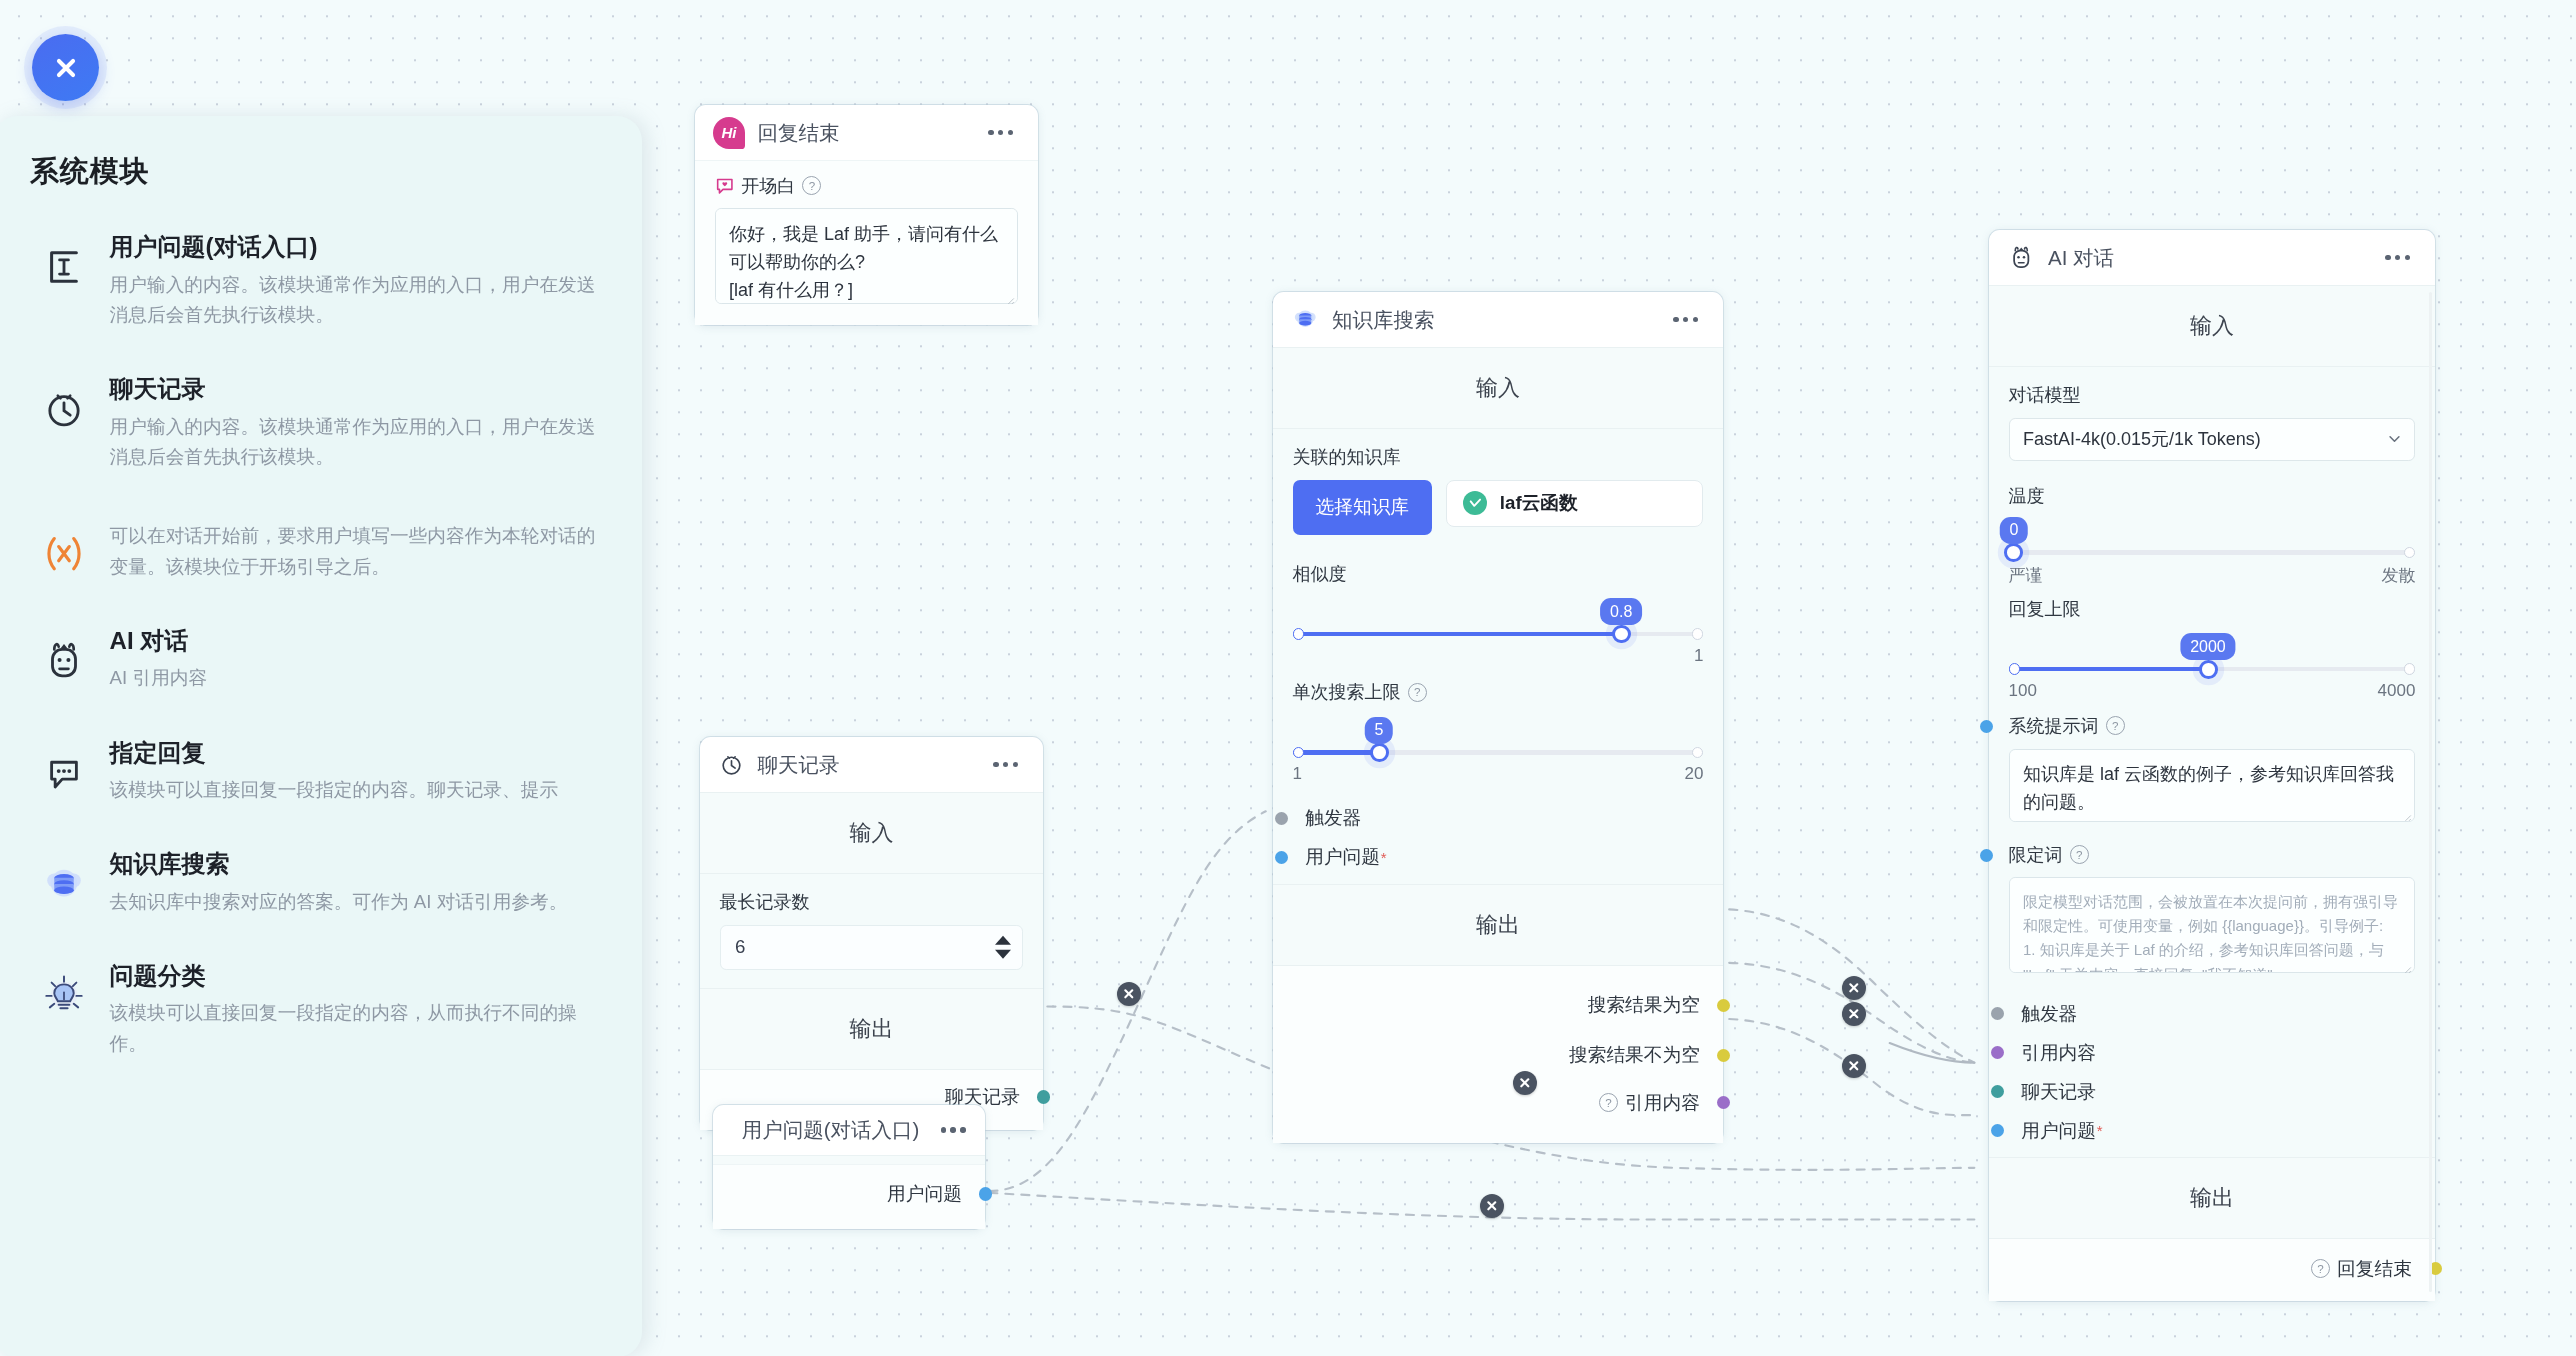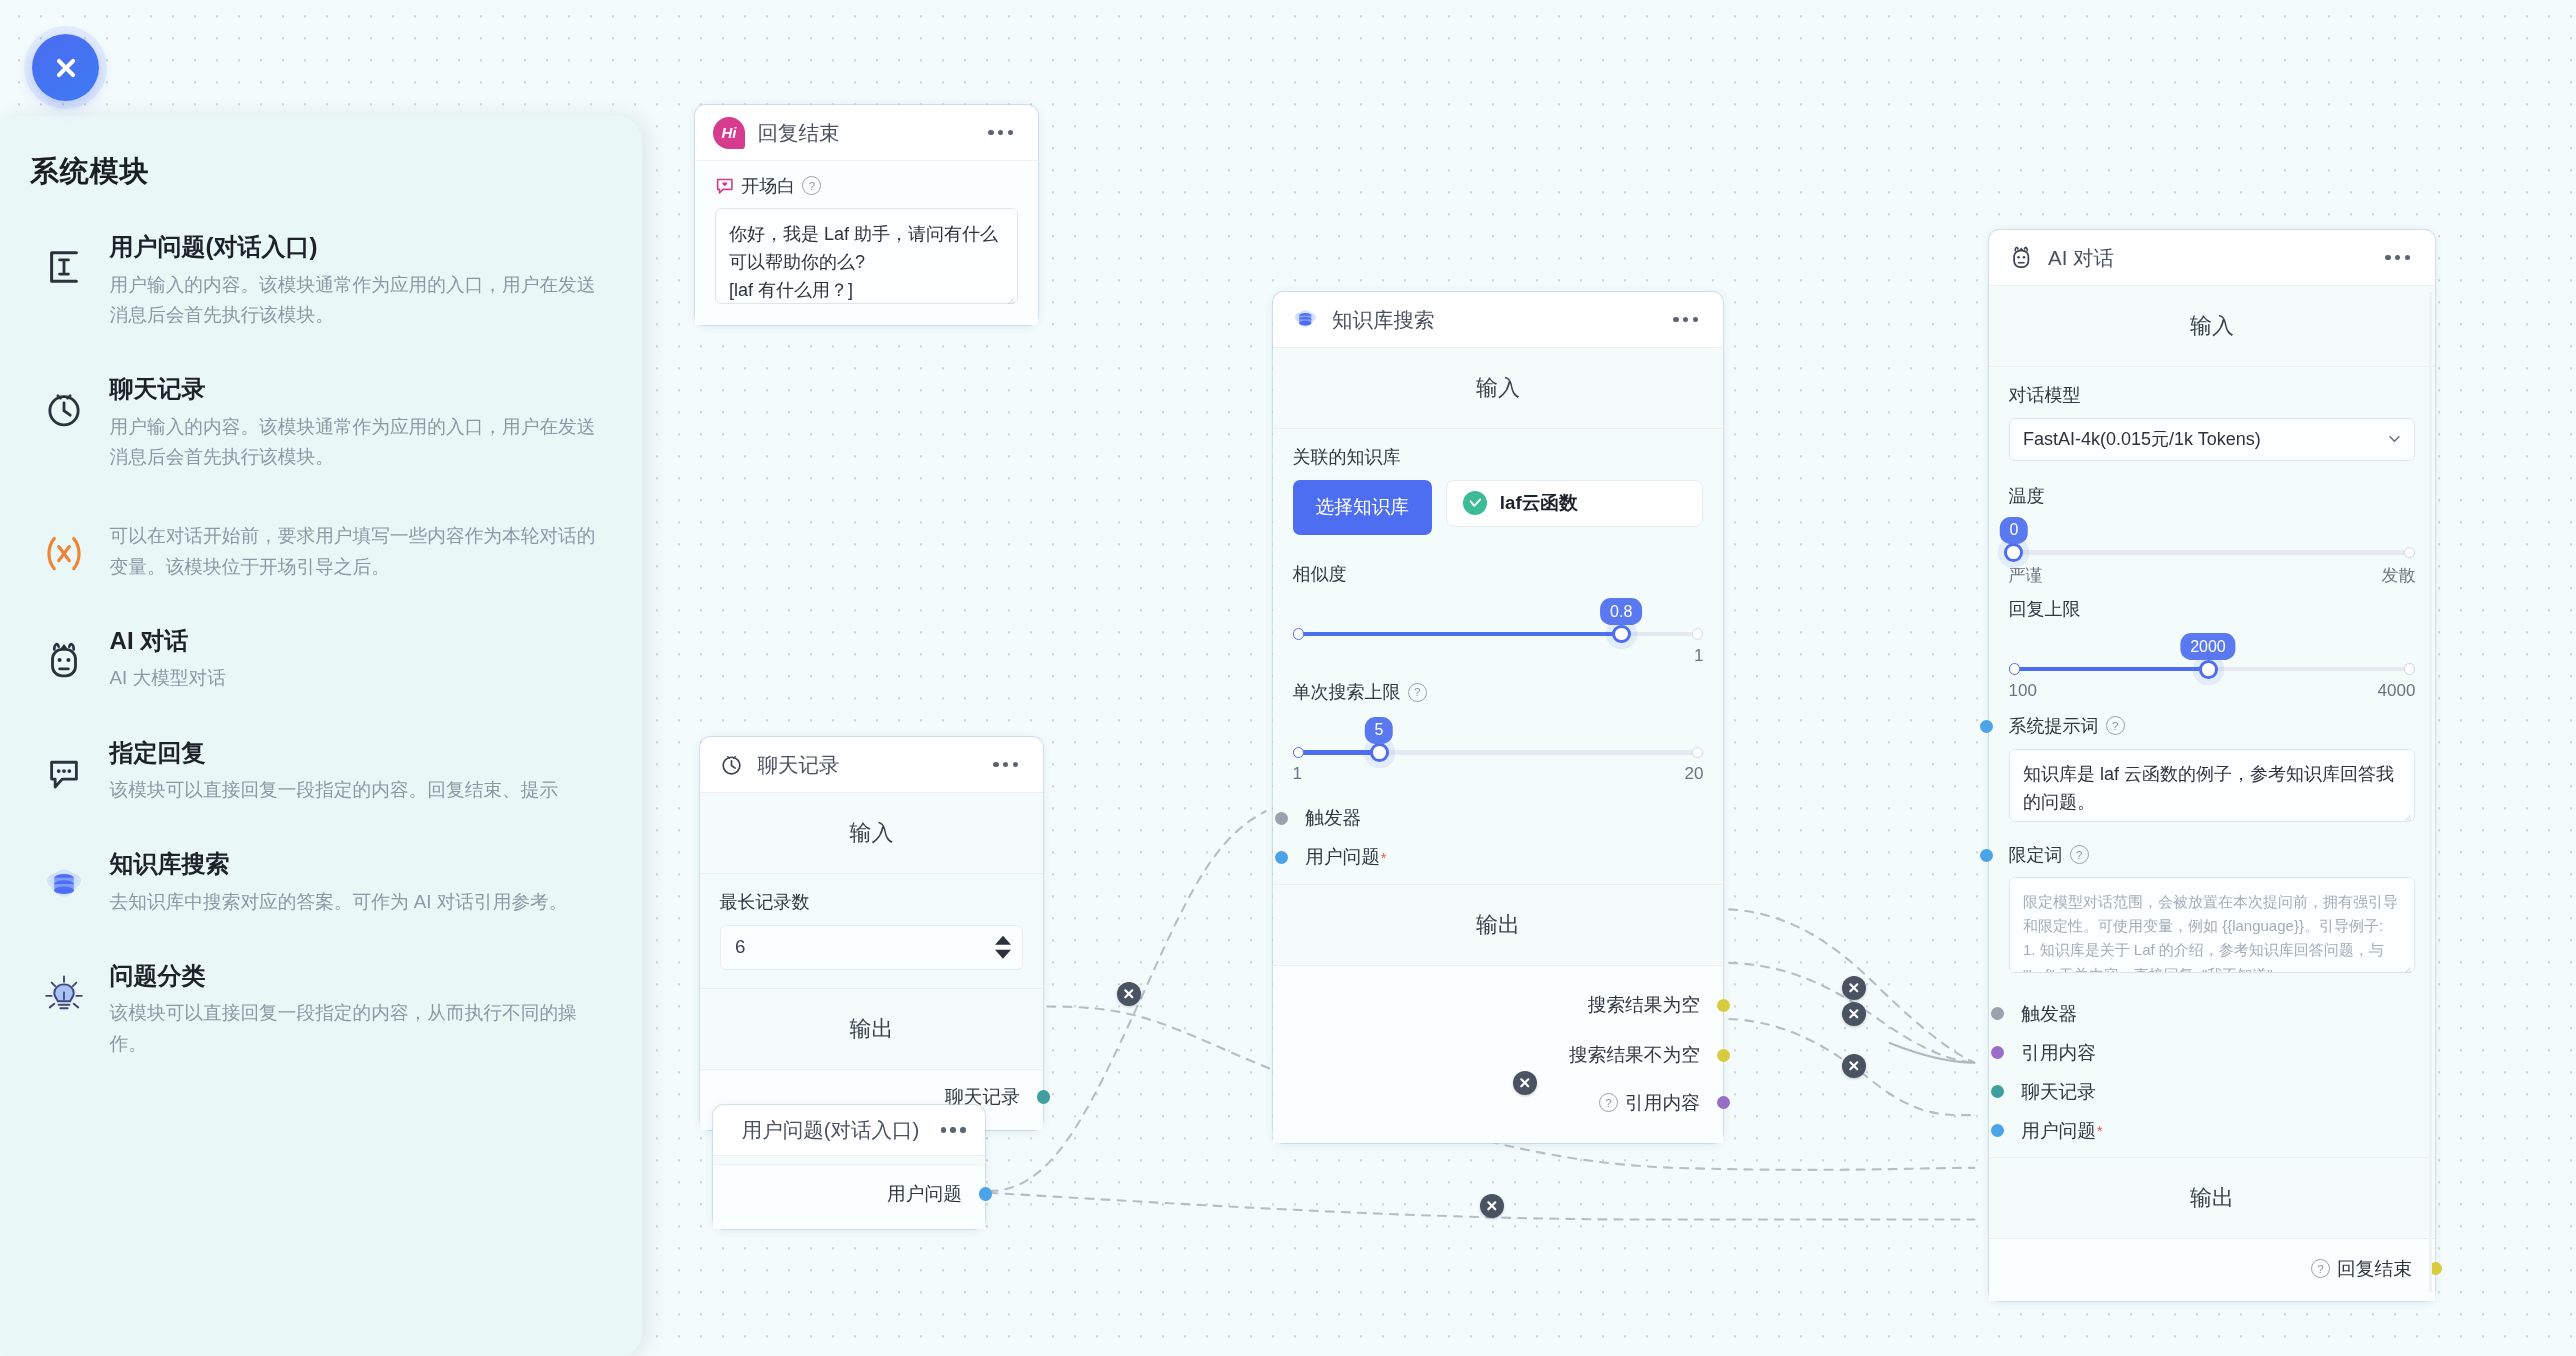--- a/index.html
+++ b/index.html
@@ -231,36 +231,36 @@
           <path d="M15 14 C15 8 19 6 20 11 M37 14 C37 8 33 6 32 11" stroke="#2b323c" stroke-width="3" fill="none" stroke-linecap="round"></path>
           <path d="M26 8 L22 13 H30 Z" fill="#2b323c"></path>
           <rect x="13" y="14" width="26" height="30" rx="11" stroke="#2b323c" stroke-width="3.2" fill="none"></rect>
           <circle cx="21" cy="26" r="2.3" fill="#2b323c"></circle>
           <circle cx="31" cy="26" r="2.3" fill="#2b323c"></circle>
           <path d="M21 36 H31" stroke="#2b323c" stroke-width="3" stroke-linecap="round"></path>
         </svg>
       </div>
       <div class="mod-text">
         <div class="mod-title">AI 对话</div>
-        <div class="mod-desc">AI 大模型对话</div>
+        <div class="mod-desc">AI 引用内容</div>
       </div>
     </div>
 
     <div class="mod">
       <div class="mod-icon">
         <svg width="46" height="46" viewBox="0 0 52 52">
           <path d="M12 15 H40 V34 H24 L16 43 V34 H12 Z" stroke="#2b323c" stroke-width="3.2" fill="none" stroke-linejoin="round"></path>
           <circle cx="20" cy="25" r="2.2" fill="#2b323c"></circle>
           <circle cx="26" cy="25" r="2.2" fill="#2b323c"></circle>
           <circle cx="32" cy="25" r="2.2" fill="#2b323c"></circle>
         </svg>
       </div>
       <div class="mod-text">
         <div class="mod-title">指定回复</div>
-        <div class="mod-desc">该模块可以直接回复一段指定的内容。回复结束、提示</div>
+        <div class="mod-desc">该模块可以直接回复一段指定的内容。聊天记录、提示</div>
       </div>
     </div>
 
     <div class="mod">
       <div class="mod-icon">
         <svg width="46" height="46" viewBox="0 0 52 52">
           <circle cx="26" cy="25" r="15" fill="#ccdcfb" opacity=".85"></circle>
           <circle cx="15" cy="22" r="8" fill="#ccdcfb" opacity=".85"></circle>
           <circle cx="37" cy="22" r="8" fill="#ccdcfb" opacity=".85"></circle>
           <ellipse cx="26" cy="19" rx="11" ry="4.2" fill="#4e6ef2"></ellipse>

